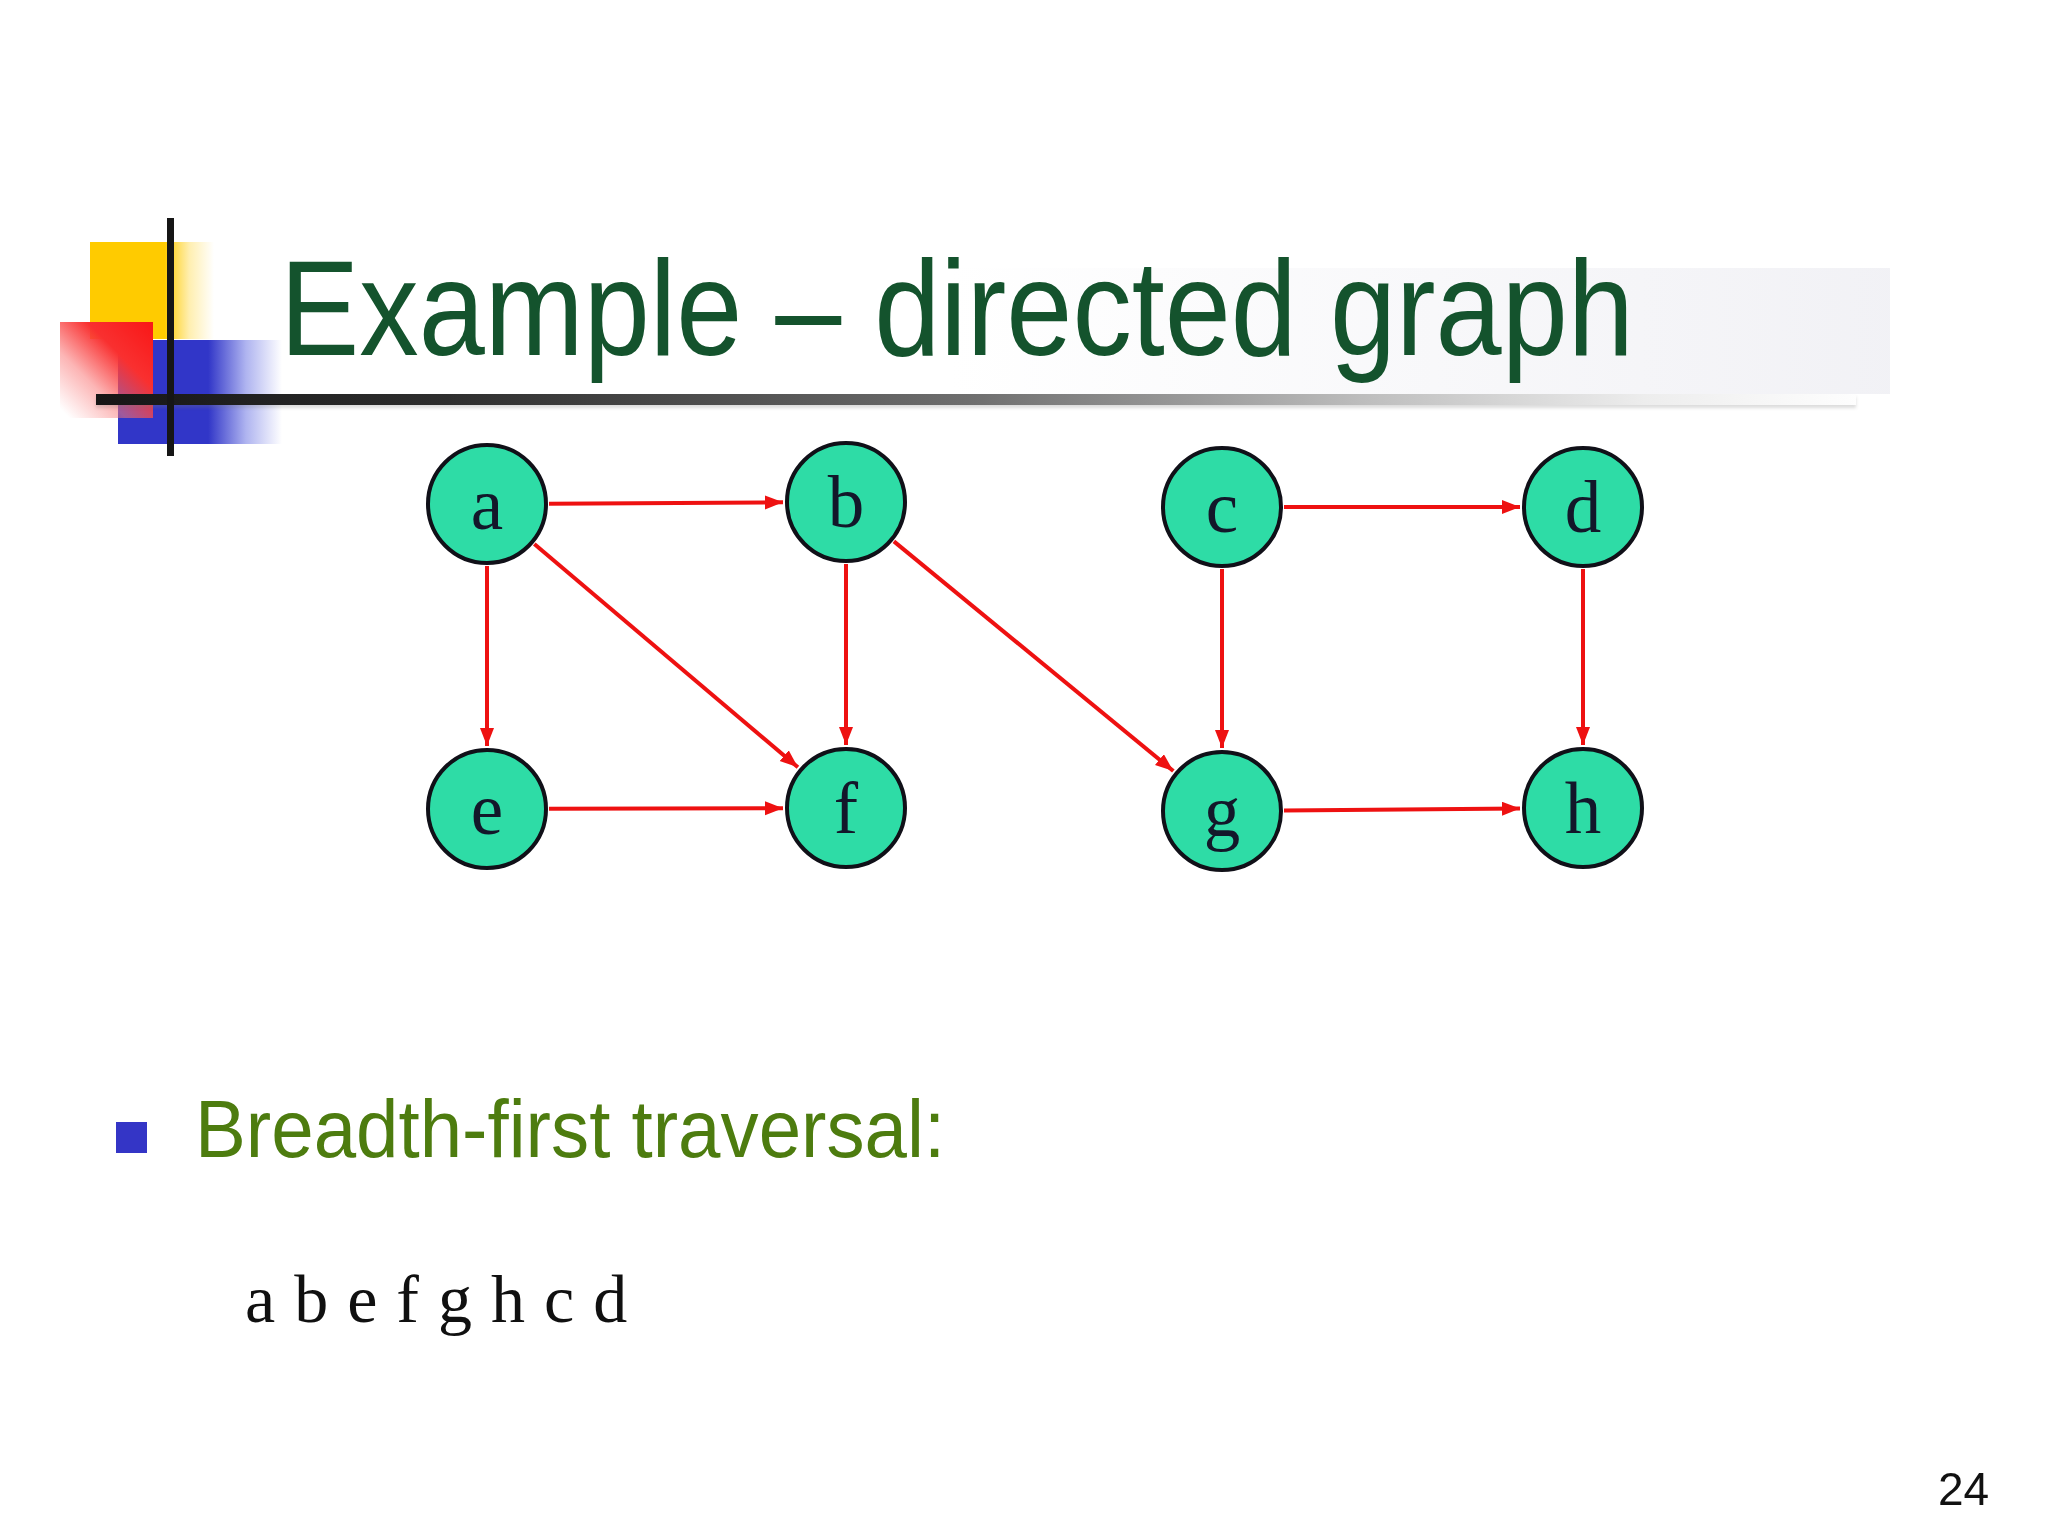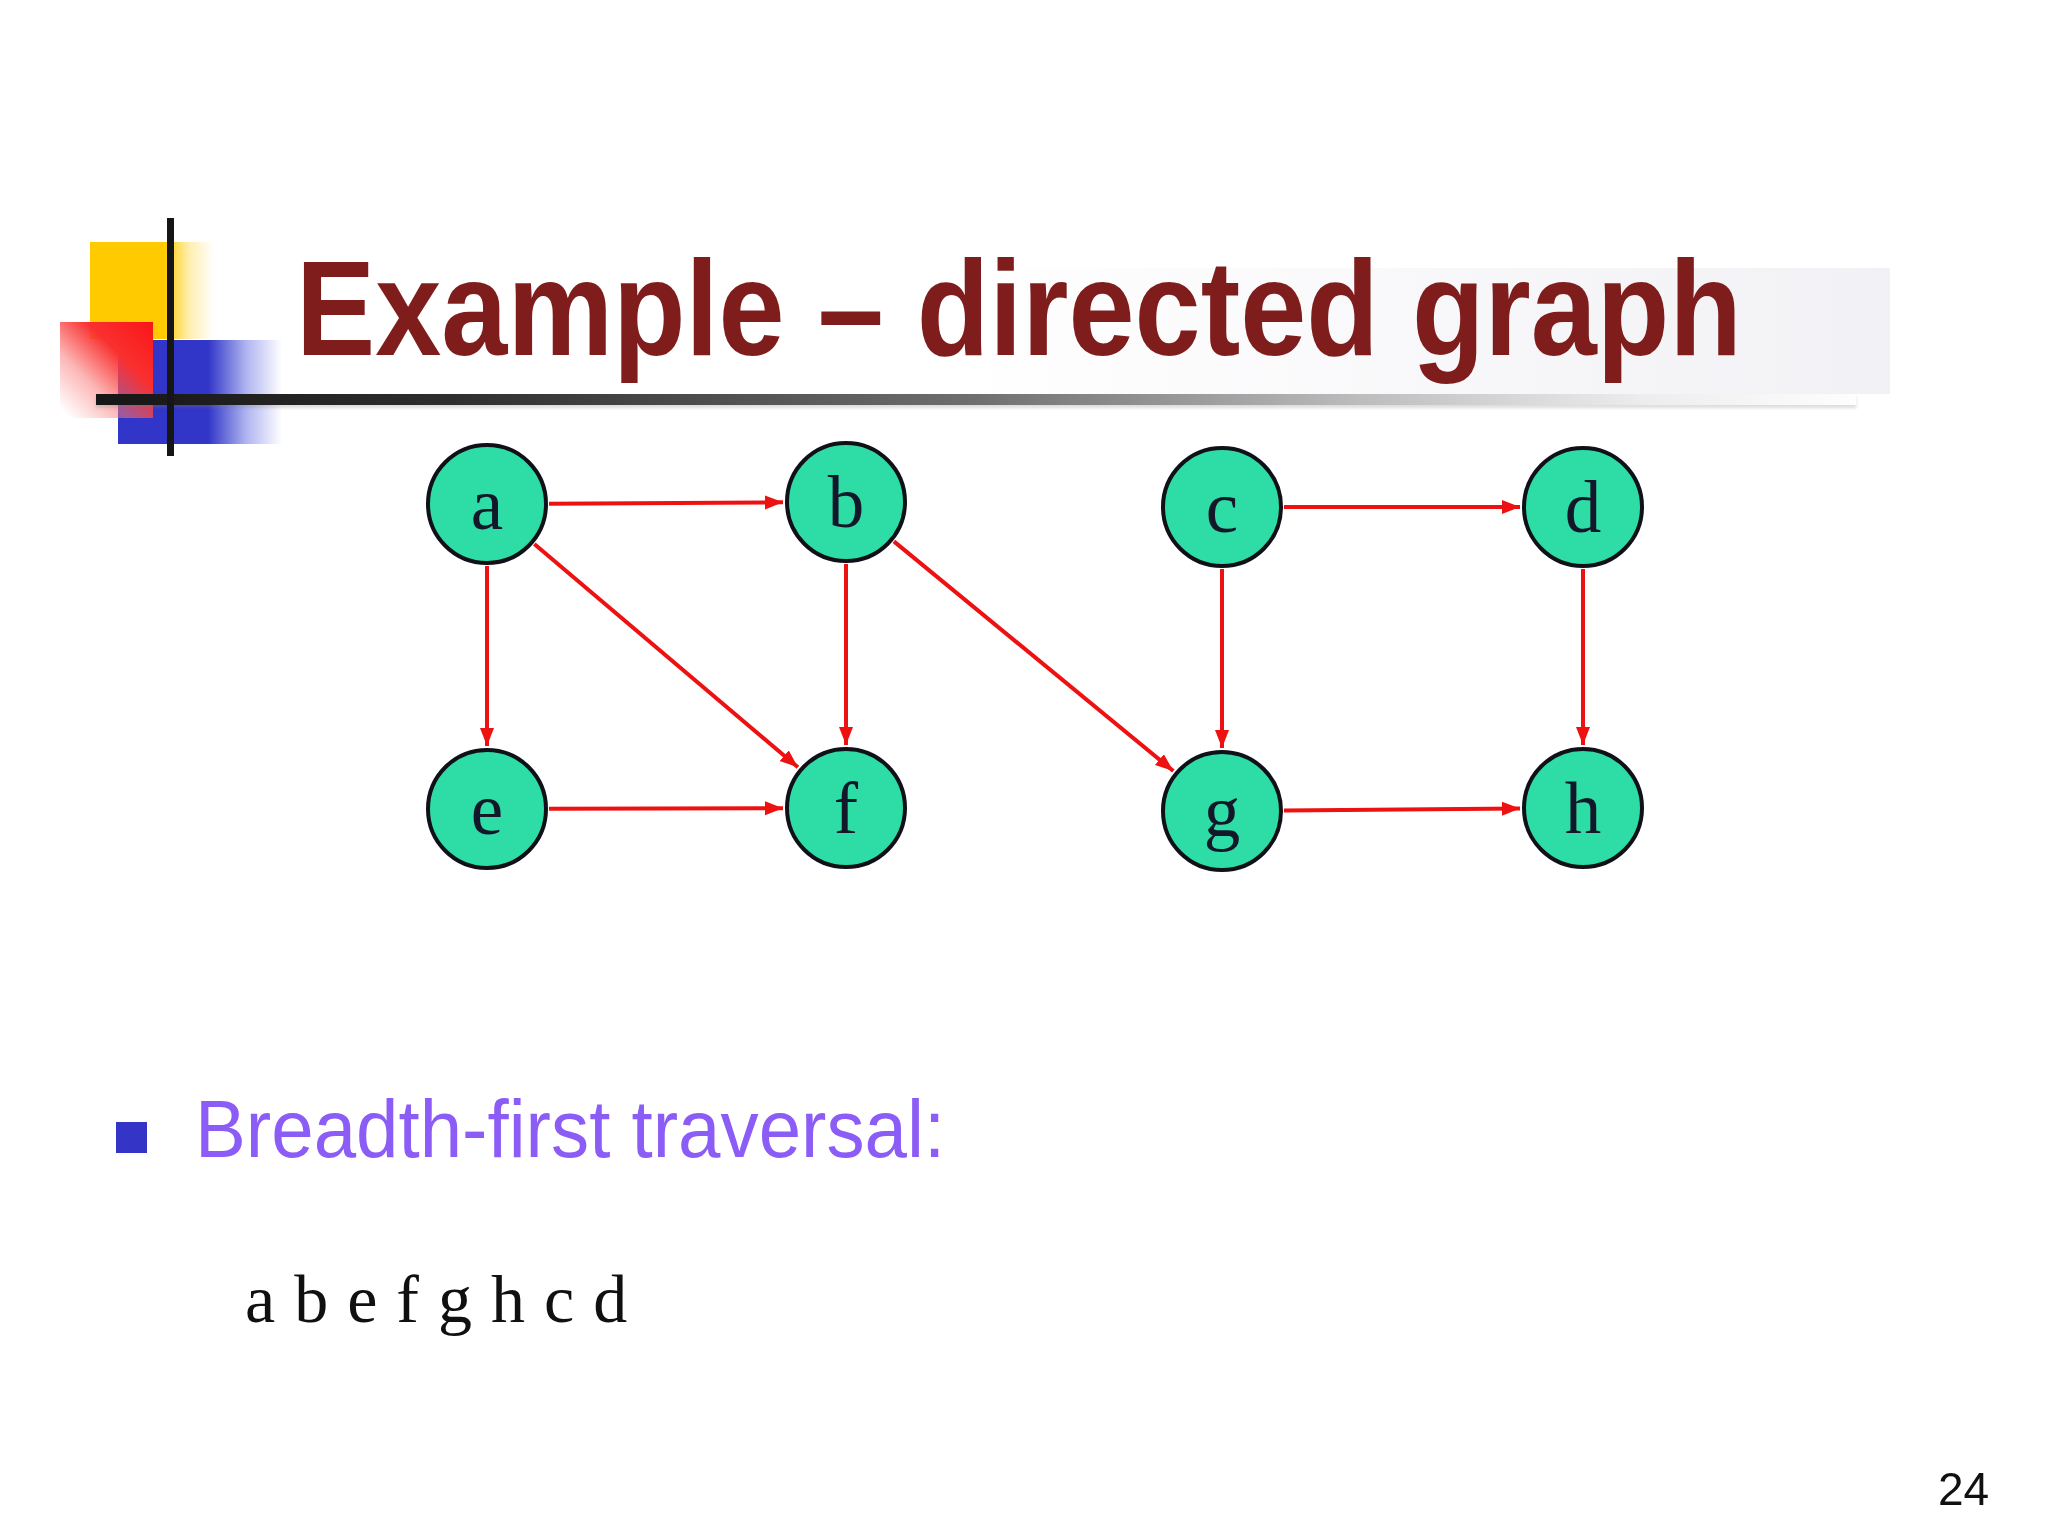--- a/index.html
+++ b/index.html
@@ -40,43 +40,42 @@
     box-shadow: 0 3px 3px rgba(120,120,120,0.25);
     z-index: 5;
   }
   .title-band {
     position: absolute; left: 950px; top: 268px; width: 940px; height: 126px;
     background: linear-gradient(to right, rgba(240,240,245,0), rgba(238,238,243,0.8));
     z-index: 1;
   }
   
   .slide-title {
-    position: absolute; left: 296px; top: 241px;
+    position: absolute; left: 280px; top: 241px;
     font-size: 135px; line-height: 1;
-    color: #7f1d1d;
+    color: #14532d;
     white-space: nowrap;
     z-index: 7;
-    font-weight: bold;
   }
   .slide-title .condense {
     display: inline-block;
     transform: scaleX(0.88);
     transform-origin: 0 0;
   }
   
   .graph-svg { position: absolute; left: 0; top: 0; z-index: 8; }
   
   .bullet-marker {
     position: absolute; left: 116px; top: 1122px; width: 31px; height: 31px;
     background: #3435C6; z-index: 7;
   }
   .bullet-text {
     position: absolute; left: 195px; top: 1088px;
     font-size: 82px; line-height: 1;
-    color: #8b5cf6;
+    color: #4d7c0f;
     white-space: nowrap;
     z-index: 7;
   }
   .bullet-text .condense {
     display: inline-block;
     transform: scaleX(0.93);
     transform-origin: 0 0;
   }
   
   .traversal-seq {

